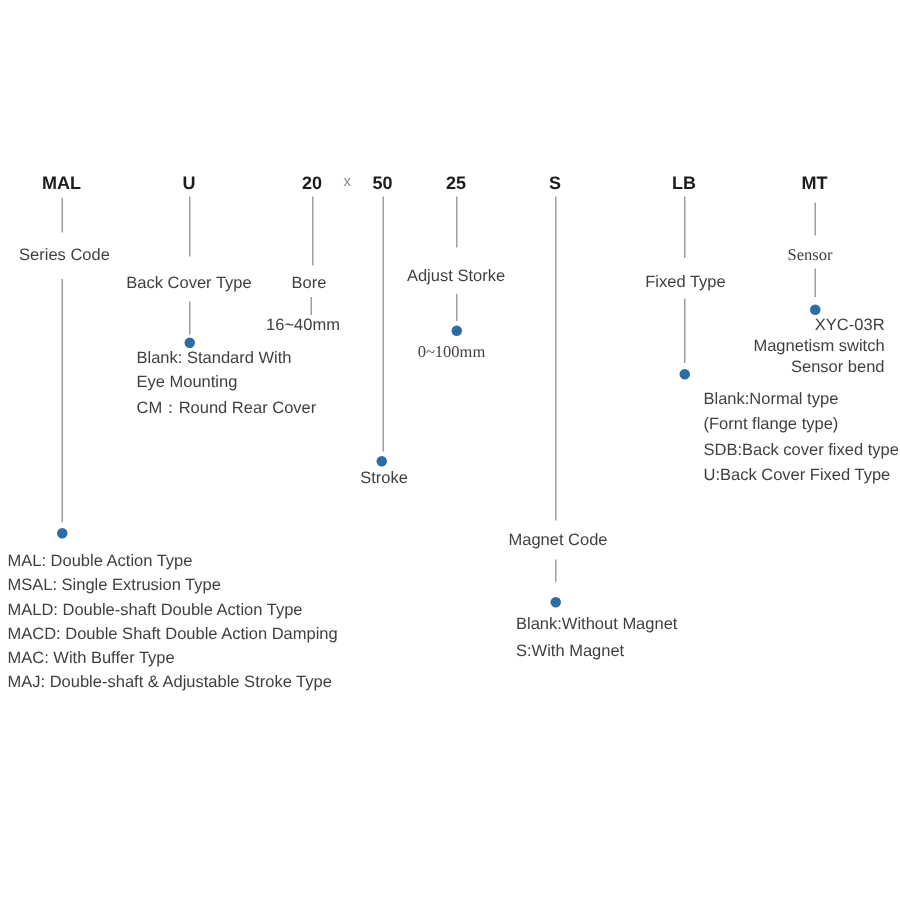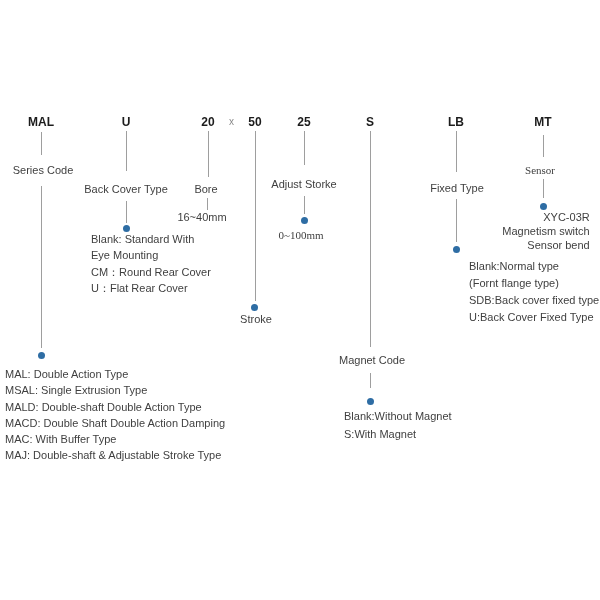--- a/index.html
+++ b/index.html
@@ -57,21 +57,20 @@
   </div>
 
   <div class="vline" style="left: 126px; top: 131px; height: 40px; background: rgb(158, 158, 158);"></div>
   <div class="lbl" style="left: 126px; top: 183px; color: rgb(63, 63, 63);">Back Cover Type</div>
   <div class="vline" style="left: 126px; top: 201px; height: 22px; background: rgb(158, 158, 158);"></div>
   <div class="dot" style="left: 123px; top: 225px; background: rgb(46, 109, 164);"></div>
   <div class="block lh163" style="left: 91px; top: 231px; color: rgb(63, 63, 63);">
     <div>Blank: Standard With</div>
     <div>Eye Mounting</div>
     <div>CM：Round Rear Cover</div>
-    <div>U：Flat Rear Cover</div>
   </div>
 
   <div class="vline" style="left: 208px; top: 131px; height: 46px; background: rgb(158, 158, 158);"></div>
   <div class="lbl" style="left: 206px; top: 183px; color: rgb(63, 63, 63);">Bore</div>
   <div class="vline" style="left: 207px; top: 198px; height: 12px; background: rgb(158, 158, 158);"></div>
   <div class="lbl" style="left: 202px; top: 211px; color: rgb(63, 63, 63);">16~40mm</div>
 
   <div class="vline" style="left: 255px; top: 131px; height: 170px; background: rgb(158, 158, 158);"></div>
   <div class="dot" style="left: 251px; top: 304px; background: rgb(46, 109, 164);"></div>
   <div class="lbl" style="left: 256px; top: 313px; color: rgb(63, 63, 63);">Stroke</div>

